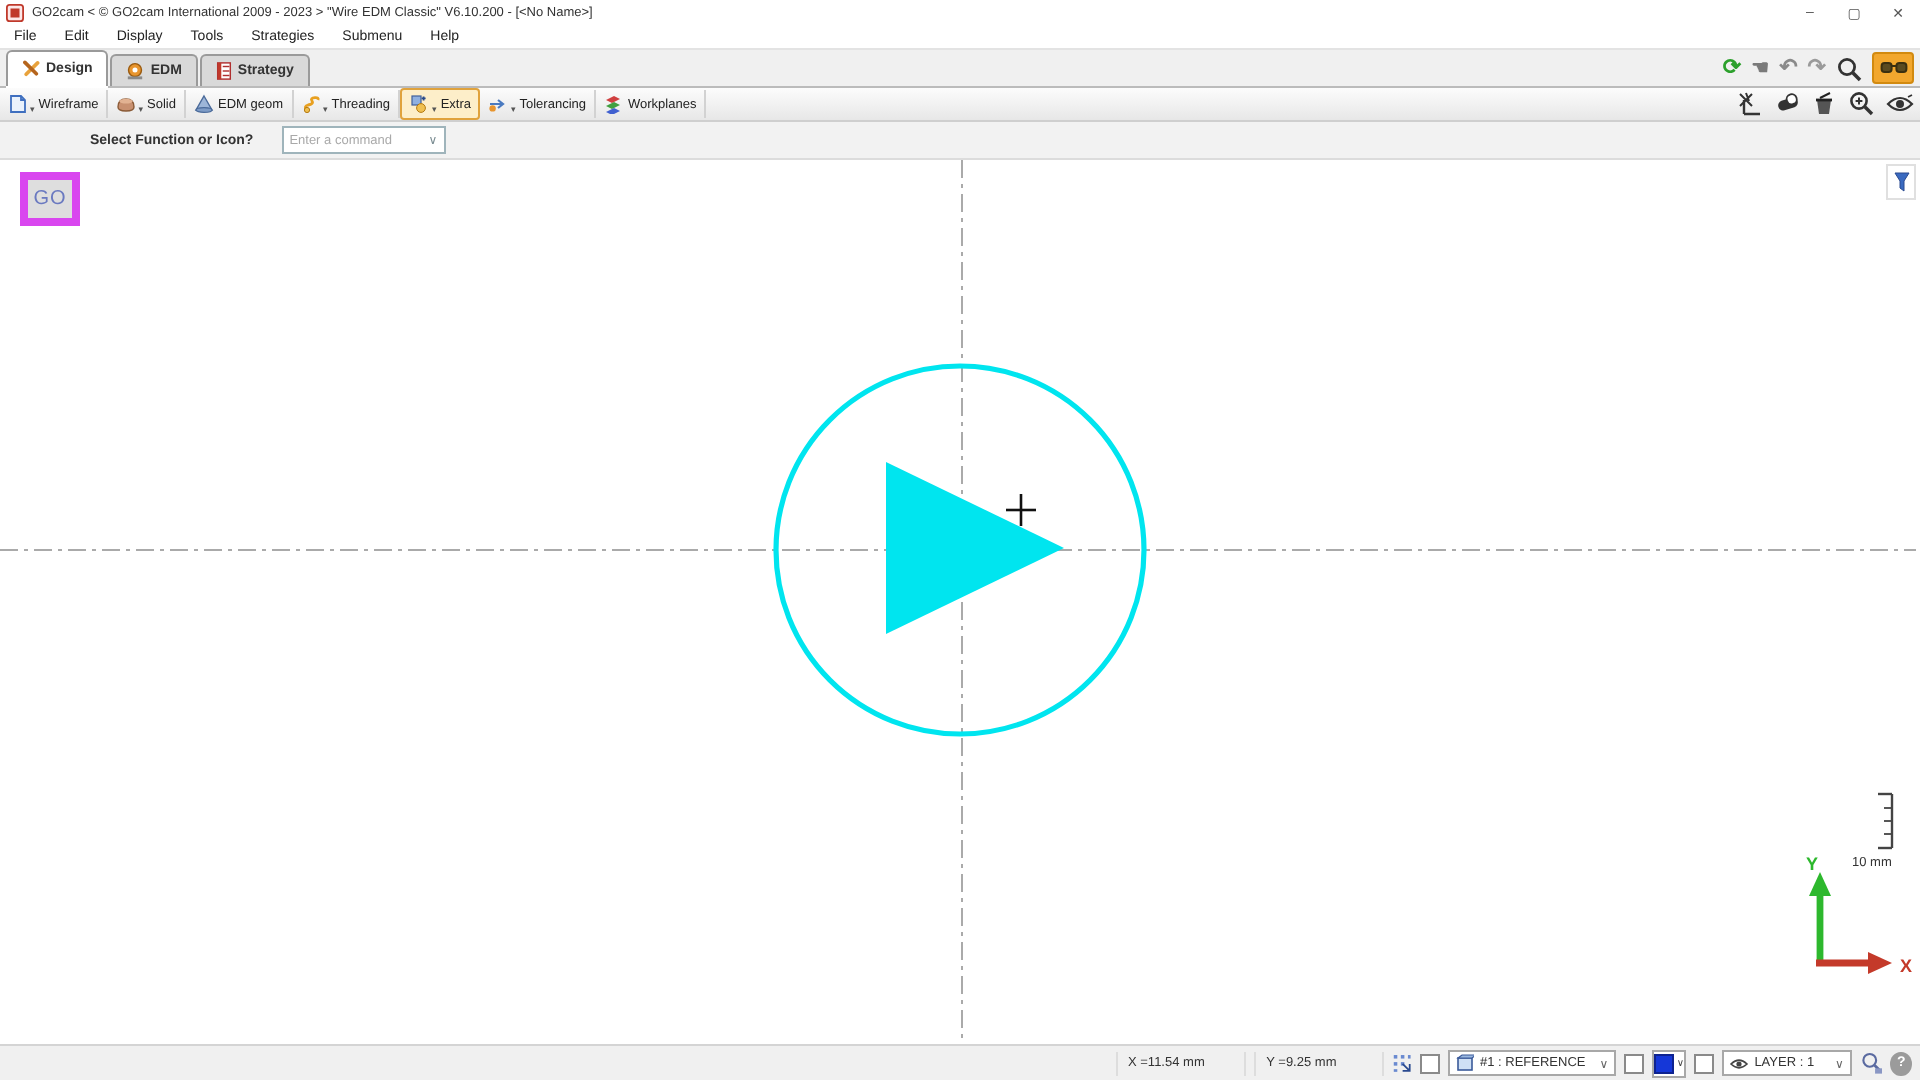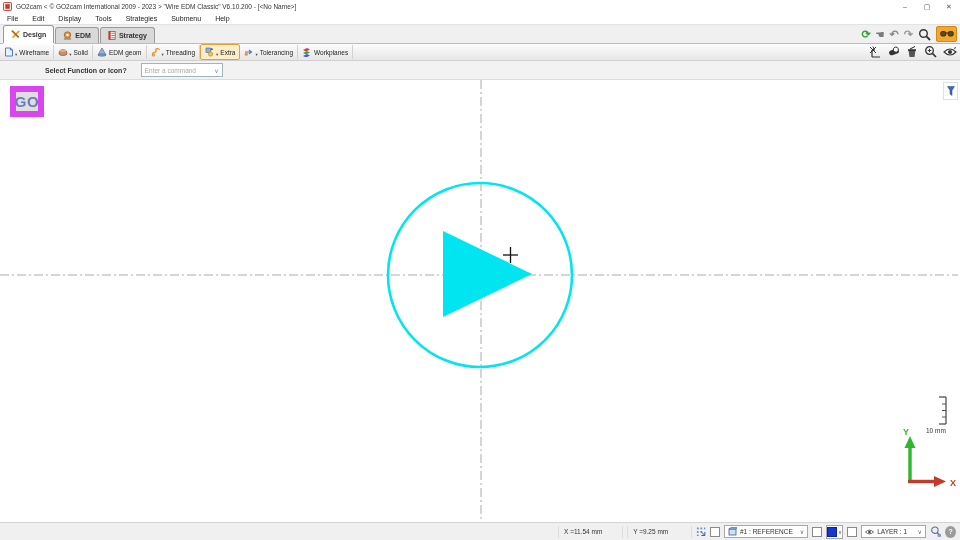--- a/index.html
+++ b/index.html
@@ -34,22 +34,22 @@
              font-size:6.5px;color:#a9a9a9;padding:0 3px;justify-content:space-between;}
   .cmd-combo .chev{color:#7a8c92;font-size:6px;}
   
   .right-icons{position:absolute;top:26px;right:3px;display:flex;flex-direction:column;align-items:flex-end;gap:3px;z-index:5;}
   .icon-row{display:flex;align-items:center;gap:5px;}
   .uicon{font-size:11px;line-height:11px;font-weight:700;}
   .glasses-btn{width:19px;height:14px;background:#f2a72e;border:1px solid #d28a10;border-radius:2px;display:flex;align-items:center;justify-content:center;}
   
   .canvas{position:relative;width:960px;height:446px;background:#fff;}
   .canvas svg.scene{position:absolute;left:0;top:0;}
-  .go-btn{position:absolute;left:10px;top:6px;width:22px;height:19px;background:#dedede;border:6px solid #d946ef;
-          display:flex;align-items:center;justify-content:center;font-size:15px;font-weight:700;color:#6a79c0;letter-spacing:0.5px;}
+  .go-btn{position:absolute;left:10px;top:6px;width:22px;height:19px;background:#dedede;border:4px solid #d946ef;
+          display:flex;align-items:center;justify-content:center;font-size:10px;font-weight:400;color:#6a79c0;letter-spacing:0.5px;}
   .filter-btn{position:absolute;right:2px;top:2px;width:13px;height:16px;background:#fff;border:1px solid #e0e0e0;
               display:flex;align-items:center;justify-content:center;}
   
   .statusbar{position:absolute;left:0;bottom:0;width:960px;height:18px;background:#f0f0f0;border-top:1px solid #d4d4d4;
              display:flex;align-items:center;font-size:6.5px;color:#333;gap:4px;box-sizing:border-box;padding-right:4px;}
   .sb-panel{width:60px;border-left:1px solid #ddd;border-right:1px solid #ddd;padding:0 5px;height:12px;line-height:12px;white-space:nowrap;}
   .sb-check{width:8px;height:8px;background:#fff;border:1px solid #8a8a8a;flex:0 0 auto;}
   .sb-select{height:13px;background:#fff;border:1px solid #a8a8a8;display:flex;align-items:center;gap:3px;padding:0 3px;box-sizing:border-box;}
   .sb-select .chev{color:#666;font-size:6px;margin-left:auto;}
   .swatch-btn{width:17px;height:12px;background:#fff;border:1px solid #a8a8a8;display:flex;align-items:center;justify-content:center;gap:1px;}

